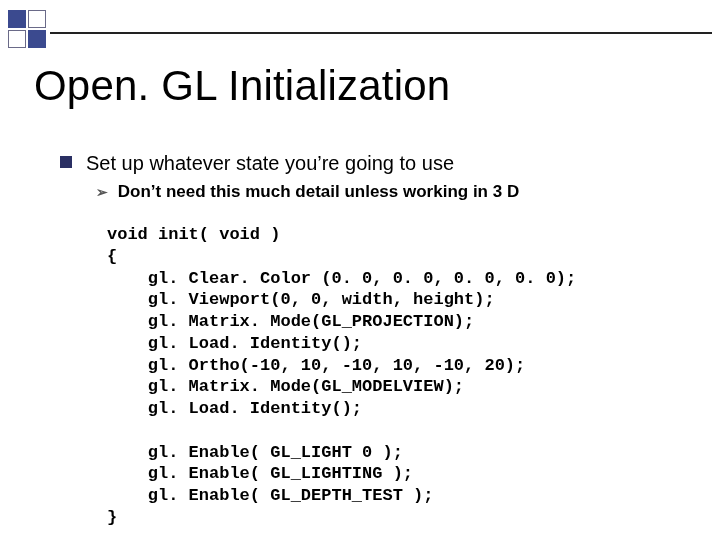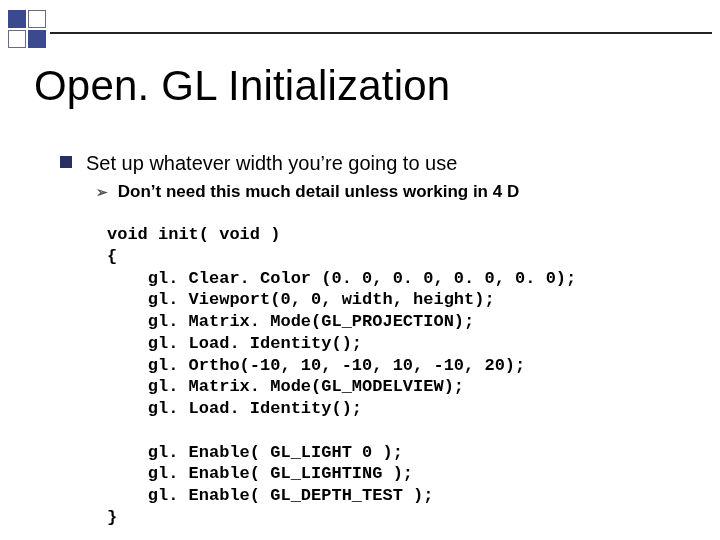--- a/index.html
+++ b/index.html
@@ -109,26 +109,26 @@
   </div>
 
   <div class="rule"></div>
 
   <div class="title">Open. GL Initialization</div>
 
   <div class="body">
 
     <div class="l1">
       <div class="bullet-sq"></div>
-      <div>Set up whatever width you’re going to use</div>
+      <div>Set up whatever state you’re going to use</div>
     </div>
 
     <div class="l2">
       <div class="arrow">➢</div>
-      <div>Don’t need this much detail unless working in 4 D</div>
+      <div>Don’t need this much detail unless working in 3 D</div>
     </div>
 
     <div class="code">void init( void )
 {
     gl. Clear. Color (0. 0, 0. 0, 0. 0, 0. 0);
     gl. Viewport(0, 0, width, height);
     gl. Matrix. Mode(GL_PROJECTION);
     gl. Load. Identity();
     gl. Ortho(-10, 10, -10, 10, -10, 20);
     gl. Matrix. Mode(GL_MODELVIEW);

